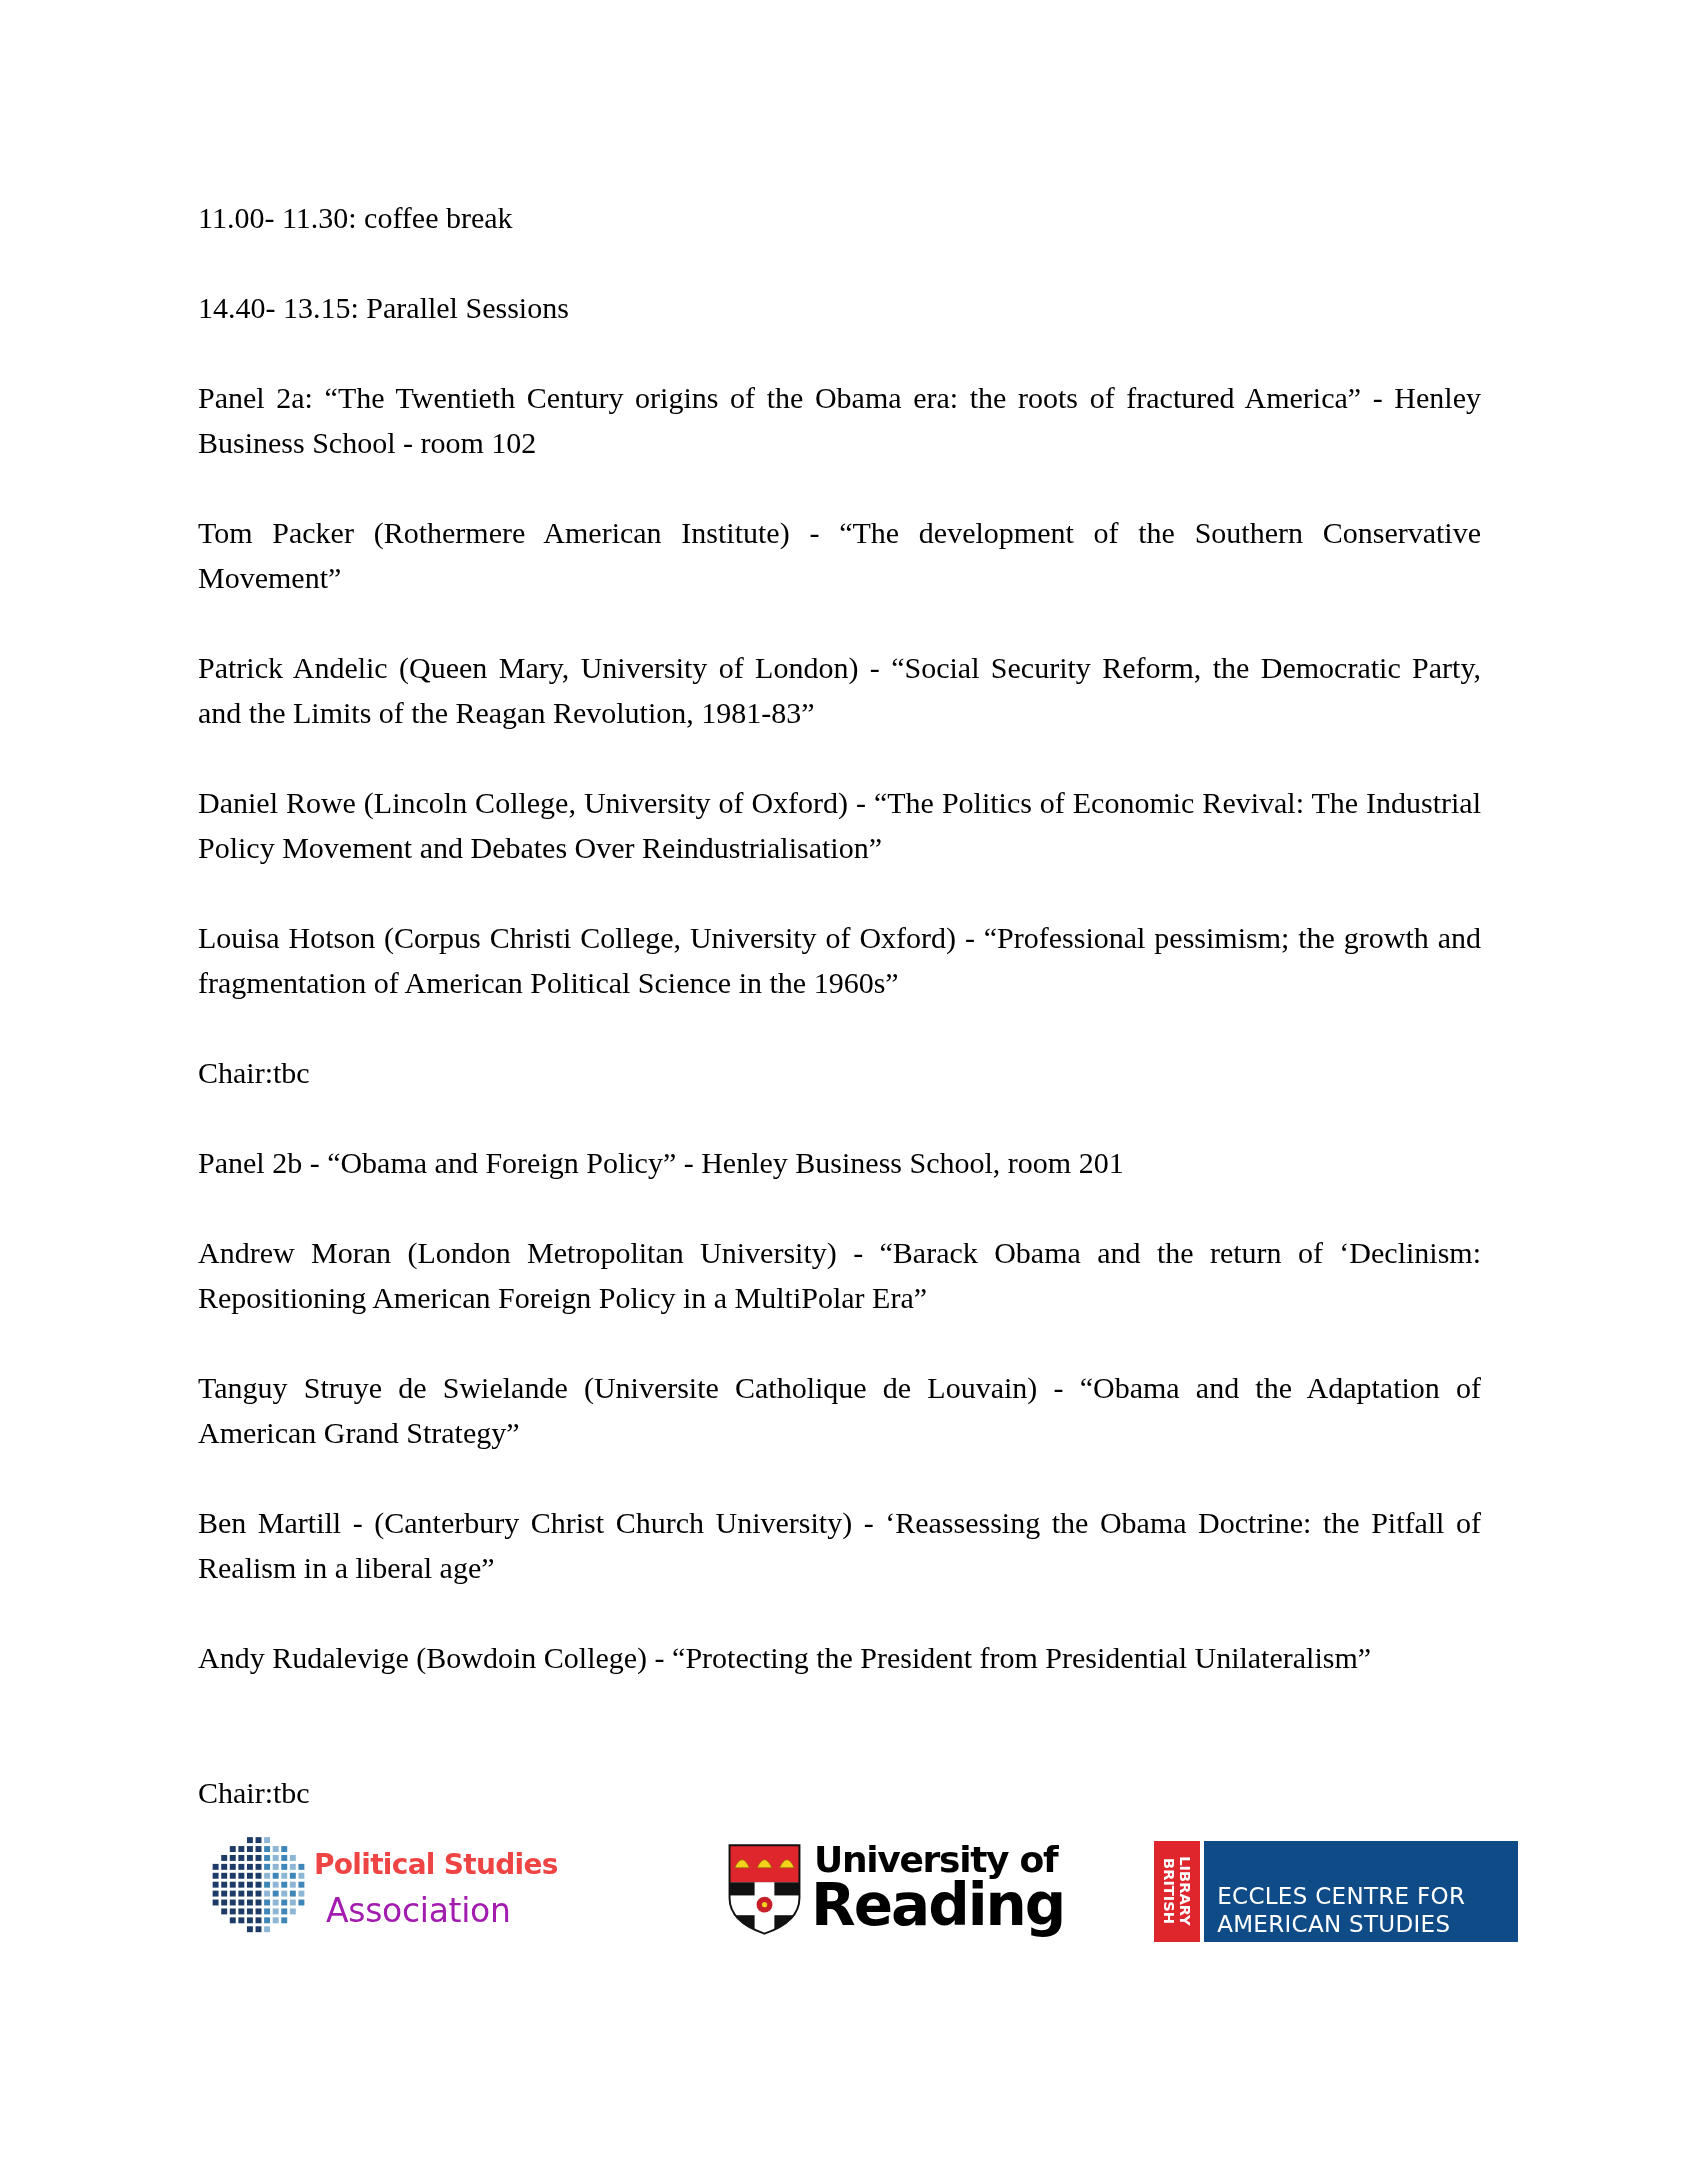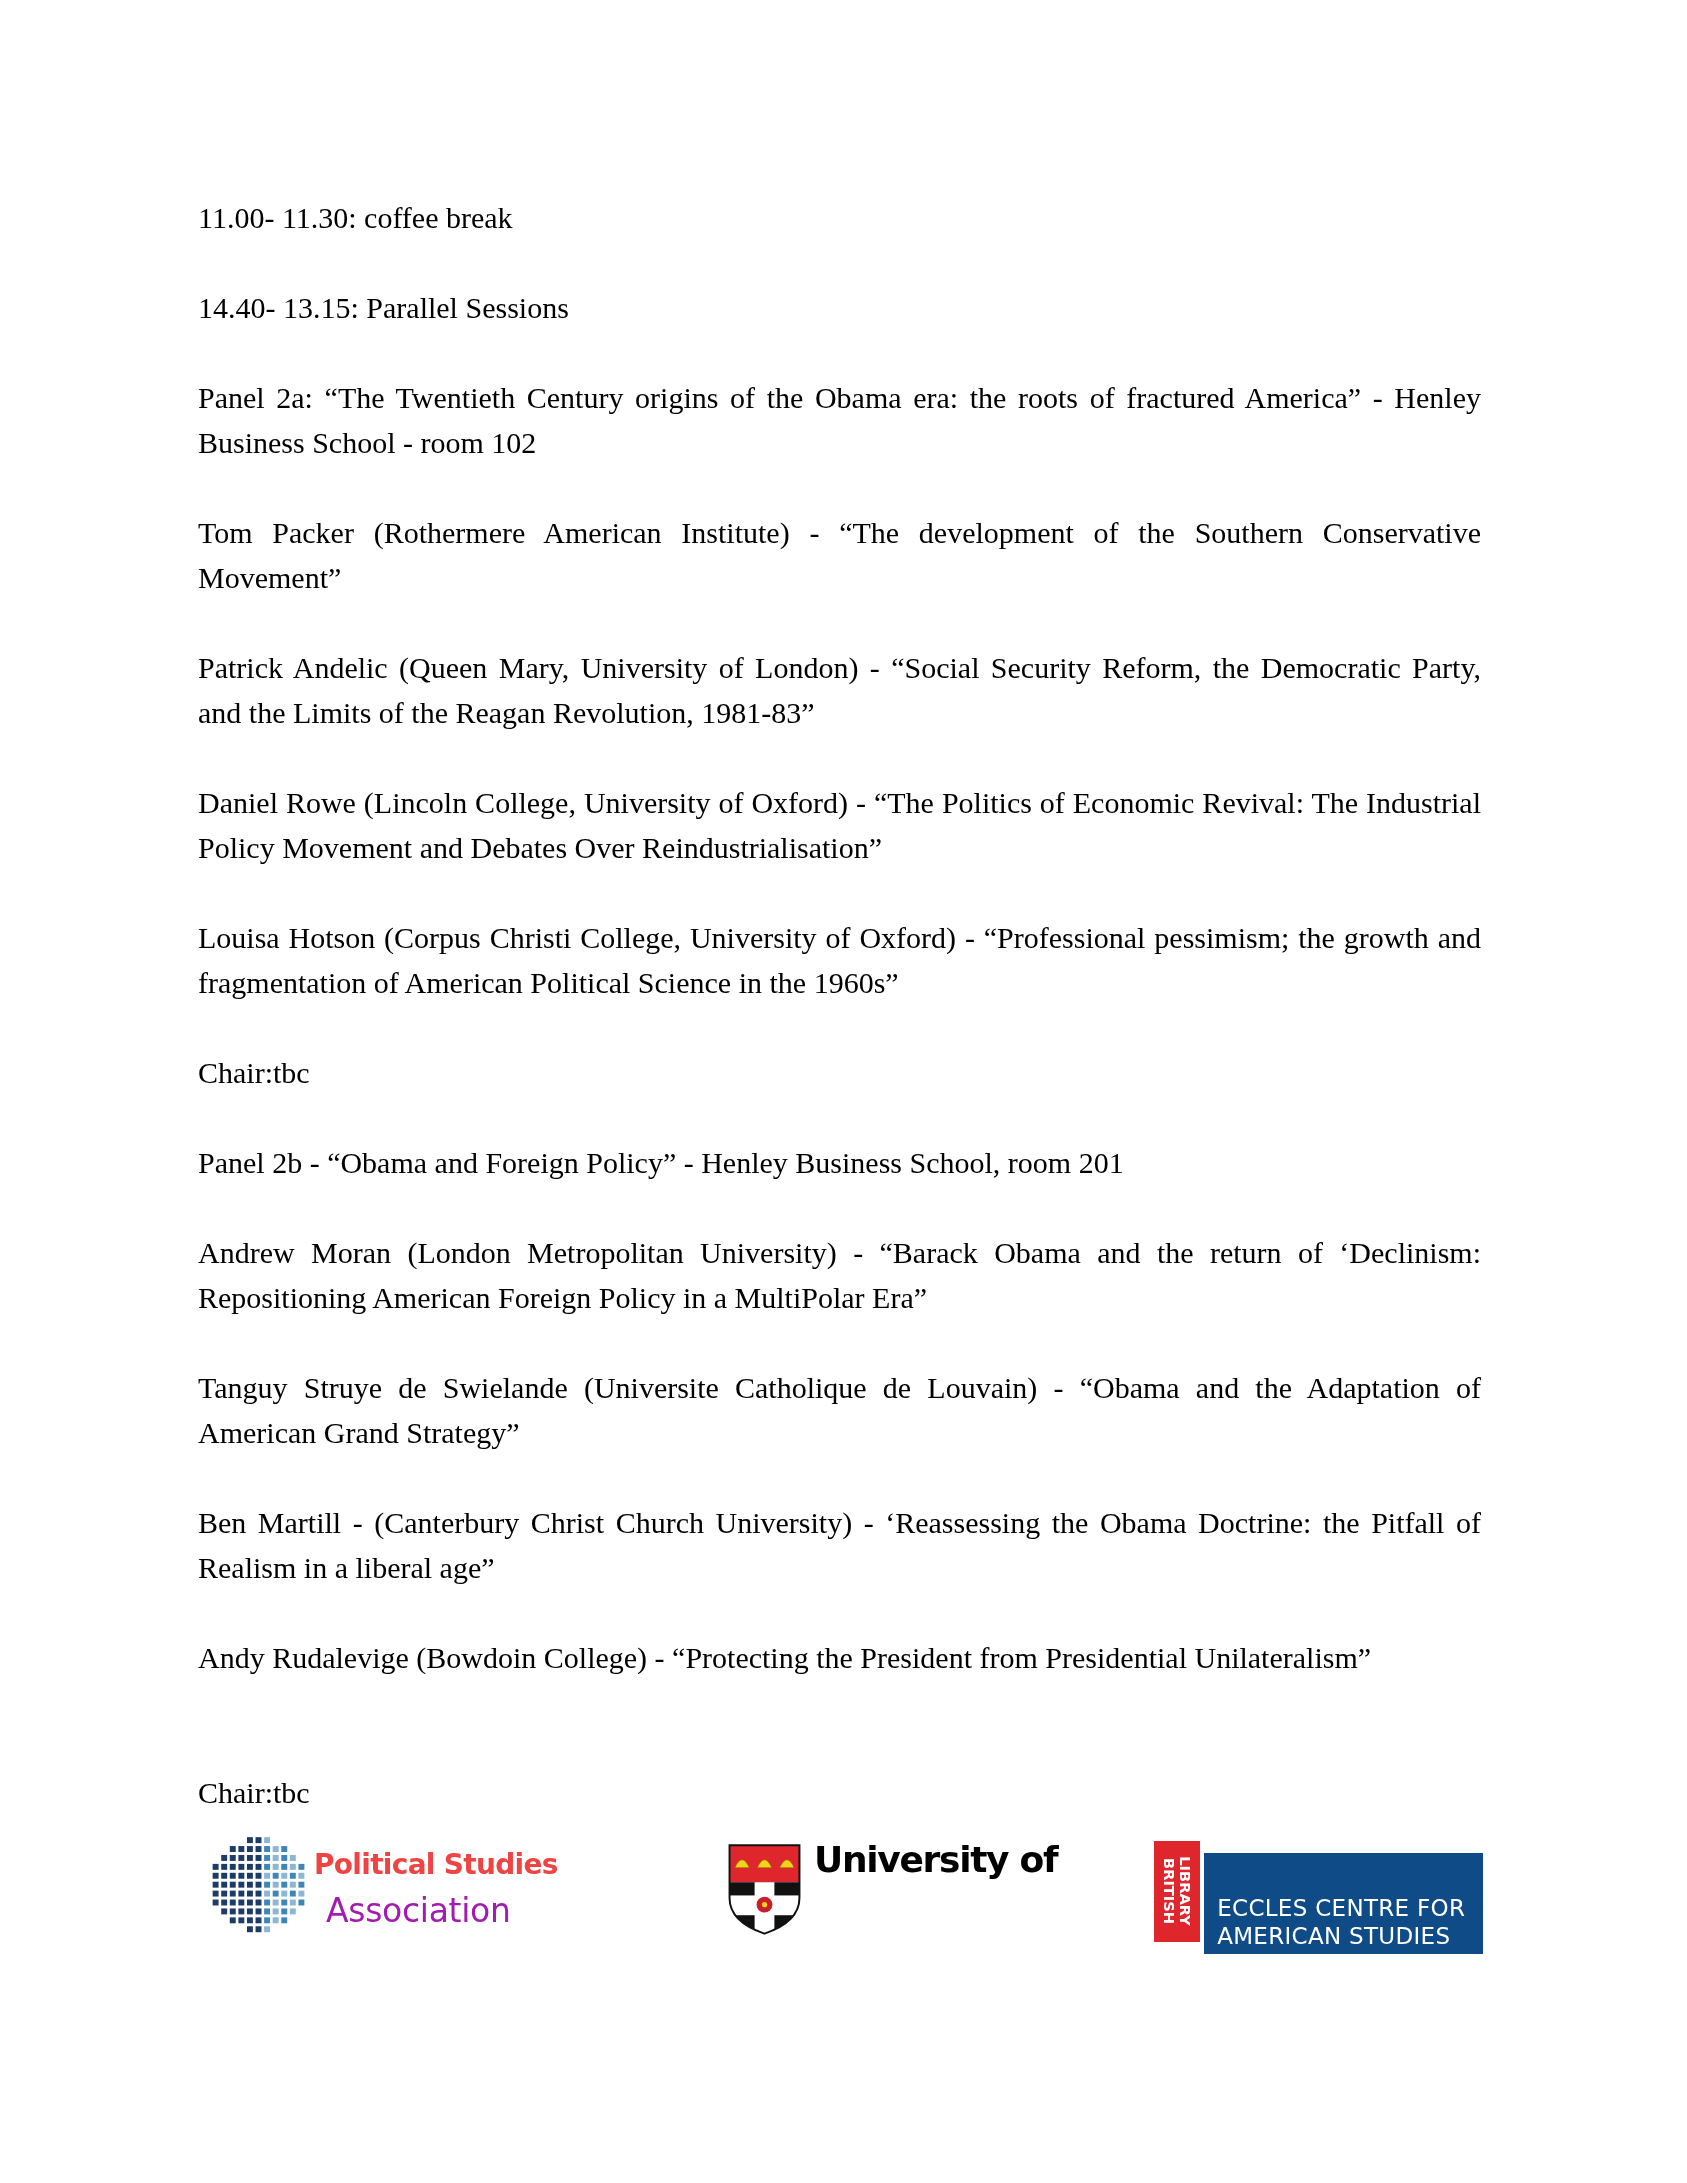--- a/index.html
+++ b/index.html
@@ -23,21 +23,21 @@
   .read-top { position: absolute; left: 86px; top: 0px; font-family: "DejaVu Sans", sans-serif;
               font-weight: bold; font-size: 36px; letter-spacing: -1.3px; white-space: nowrap; }
   .read-big { position: absolute; left: 83px; top: 33px; font-family: "DejaVu Sans", sans-serif;
               font-weight: bold; font-size: 58px; letter-spacing: -2px; white-space: nowrap; line-height: 66px; }
   
   .eccles { left: 1154px; top: 1841px; width: 329px; height: 101px; }
   .bl-box { position: absolute; left: 0; top: 0; width: 46px; height: 101px; background: #e0262d; }
   .bl-text { position: absolute; left: 23px; top: 50px; transform: translate(-50%,-50%) rotate(90deg);
              color: #fff; font-family: "DejaVu Sans", sans-serif; font-weight: bold; font-size: 14.6px;
              line-height: 16px; text-align: center; white-space: nowrap; }
-  .ec-box { position: absolute; left: 50px; top: 0; width: 279px; height: 101px; background: #0f4c87; margin-top: 12px; }
+  .ec-box { position: absolute; left: 50px; top: 0; width: 314px; height: 101px; background: #0f4c87; }
   .ec-text { position: absolute; left: 13.2px; top: 41px; color: #fff; font-family: "DejaVu Sans", sans-serif;
              font-size: 23px; line-height: 28px; white-space: nowrap; letter-spacing: 0.3px; }
 </style>
 </head>
 <body>
 
 <div class="page">
   <p class="p" style="top:195px">11.00- 11.30: coffee break</p>
   <p class="p" style="top:285px">14.40- 13.15: Parallel Sessions</p>
 
@@ -176,20 +176,21 @@
       <circle cx="55" cy="92" r="4" fill="#f2d21b"></circle>
     </g>
     <path d="M2 2 H108 V82 Q108 118 55 136 Q2 118 2 82 Z" fill="none" stroke="#111" stroke-width="3"></path>
     <g fill="#f2d21b" stroke="#8a6d00" stroke-width="1">
       <path d="M10 36 Q21 12 32 36 Z"></path>
       <path d="M44 36 Q55 12 66 36 Z"></path>
       <path d="M78 36 Q89 12 100 36 Z"></path>
     </g>
   </svg>
   <div class="read-top">University of</div>
+  <div class="read-big">Reading</div>
 </div>
 
 <div class="logo eccles">
   <div class="bl-box">
     <div class="bl-text">
       <div>LIBRARY</div>
       <div>BRITISH</div>
     </div>
   </div>
   <div class="ec-box">

